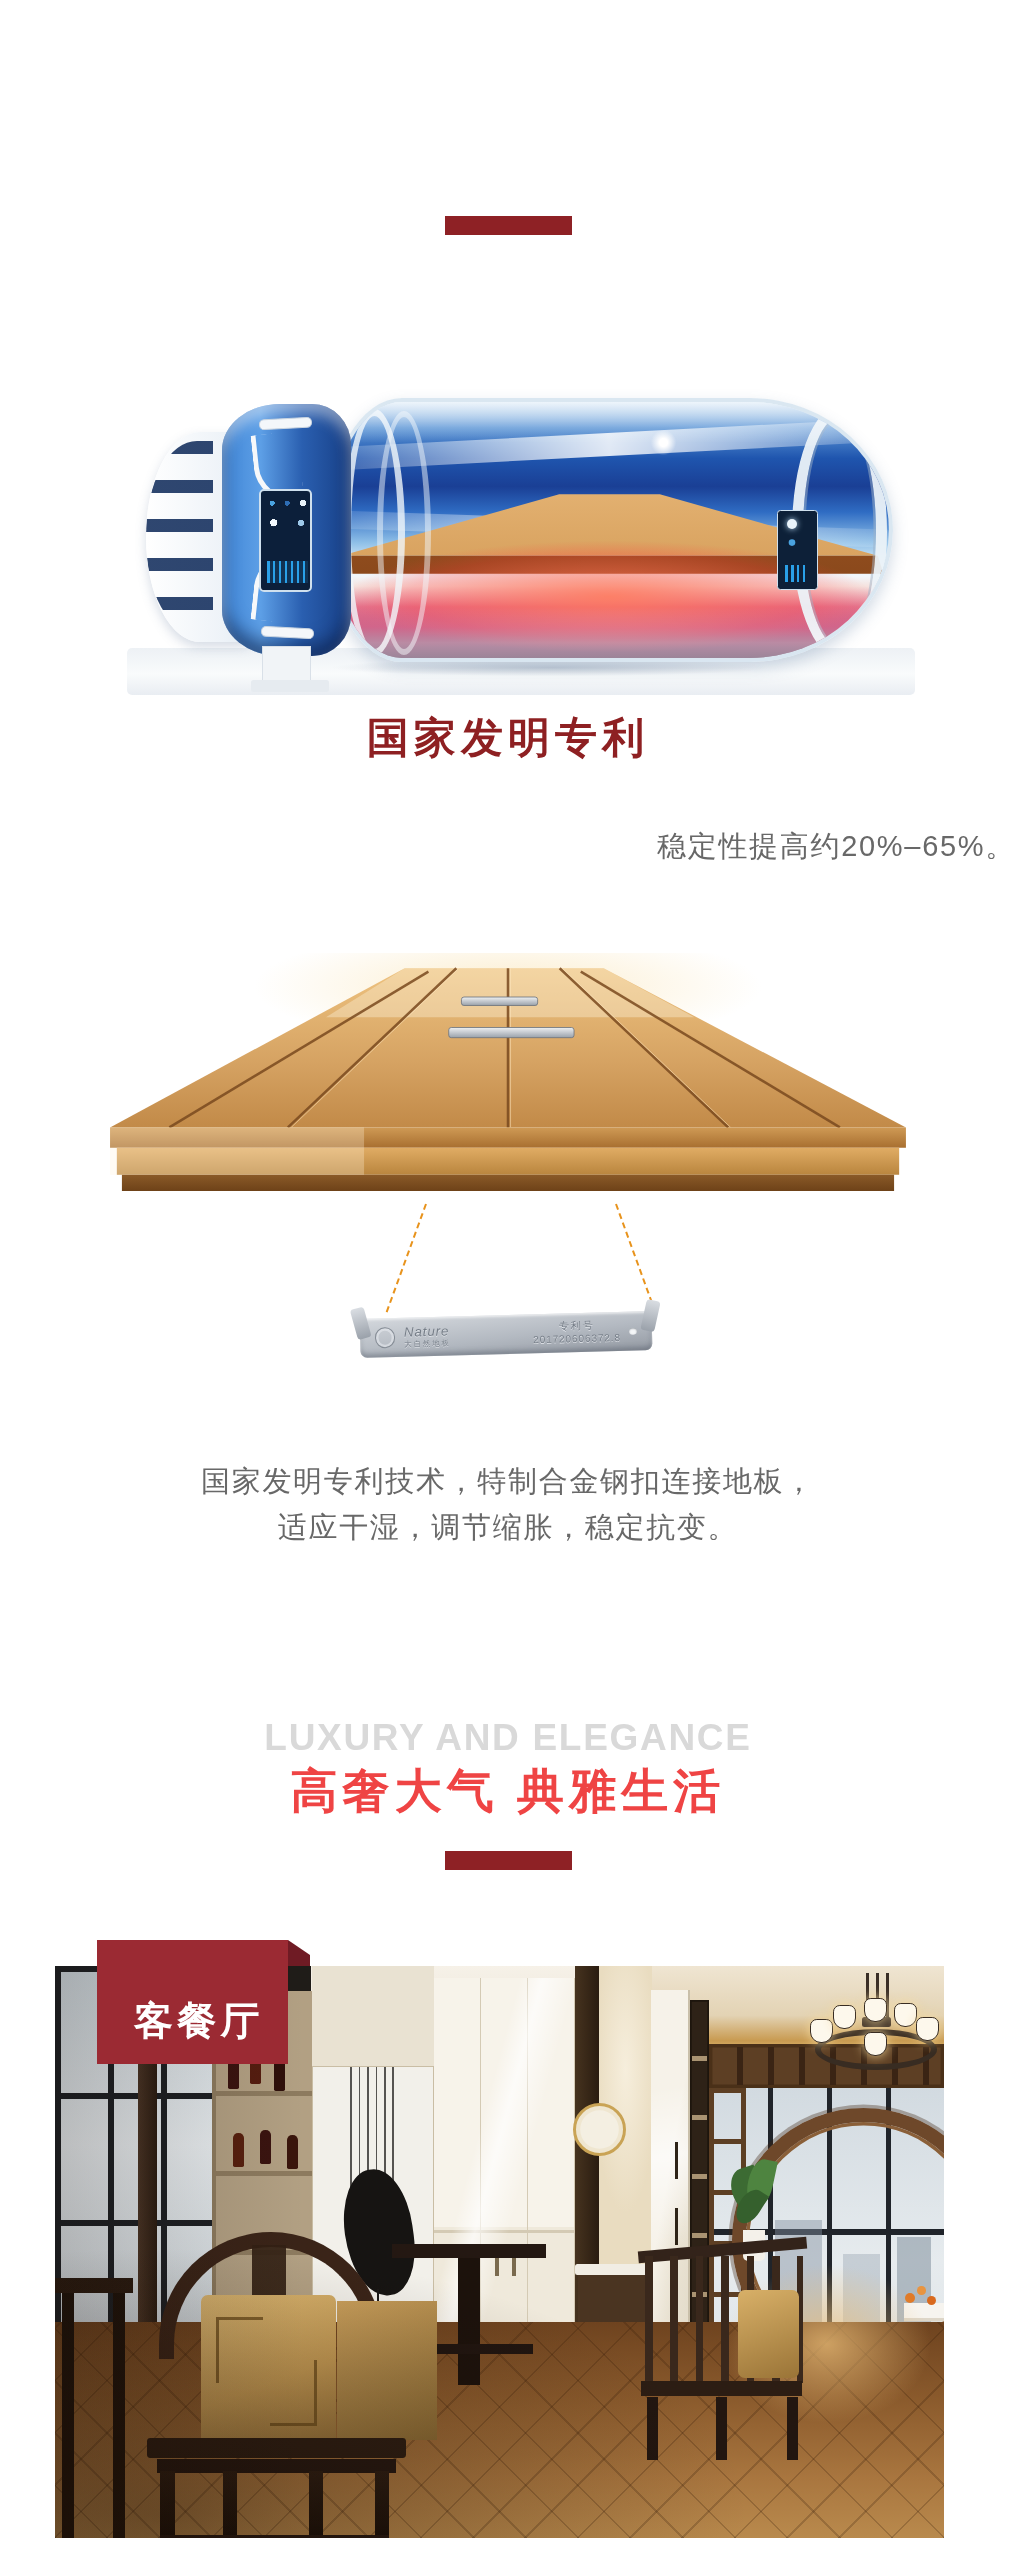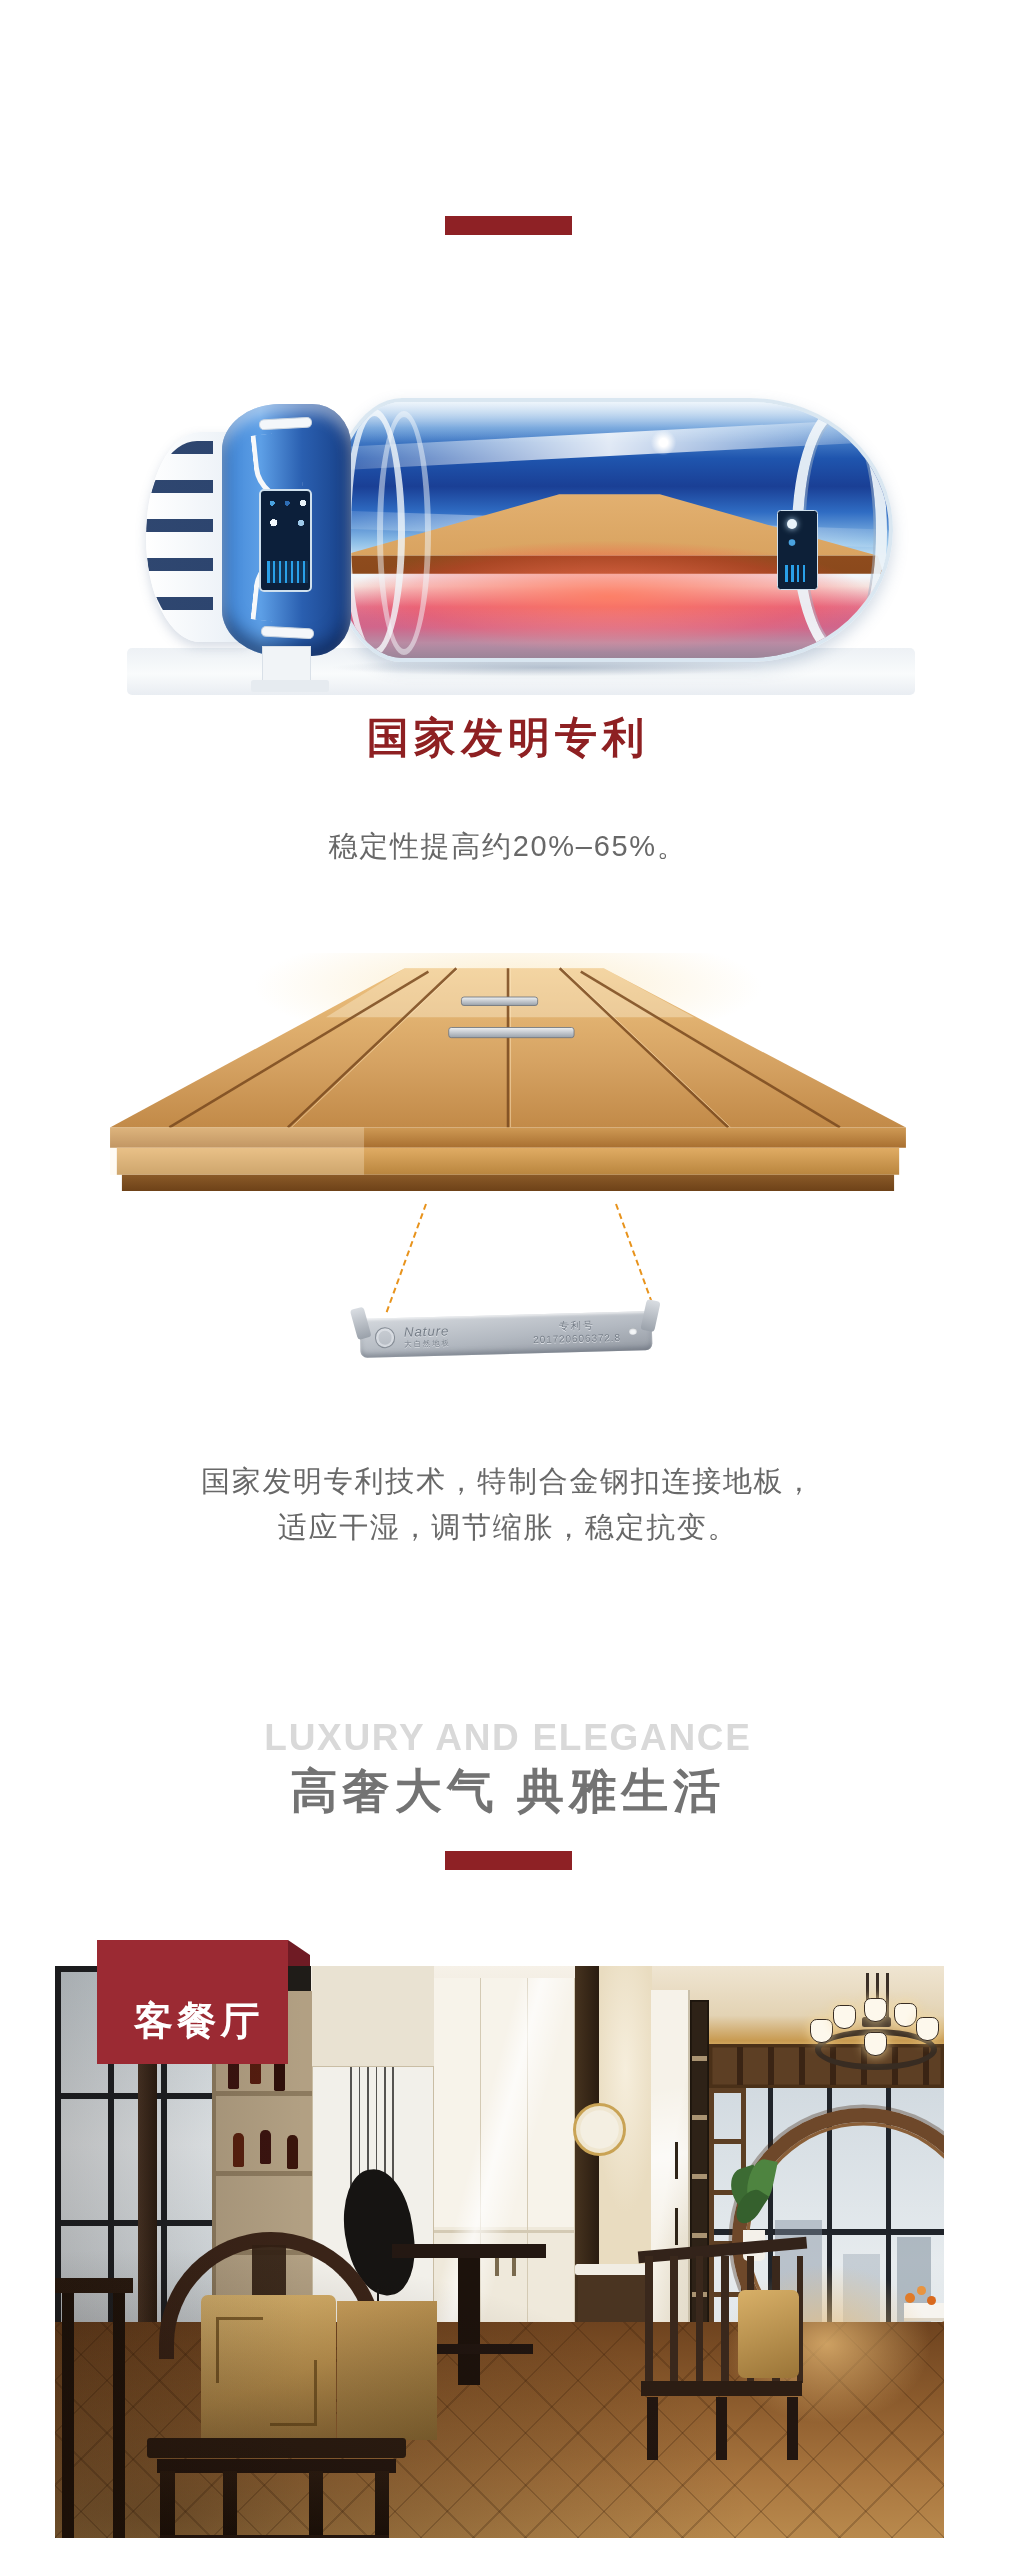--- a/index.html
+++ b/index.html
@@ -115,21 +115,21 @@
   .b-brand .en { font-size:13.5px; font-style:italic; letter-spacing:0.8px; }
   .b-brand .cn { font-size:7.6px; letter-spacing:1.7px; }
   .b-pat { margin-left:auto; display:flex; flex-direction:column; align-items:center; line-height:1.2;
            color:#767e88; text-shadow:0 0.8px 0 rgba(240,243,246,.8); }
   .b-pat .lb { font-size:10.2px; letter-spacing:1.7px; }
   .b-pat .no { font-size:10.2px; letter-spacing:0.8px; }
   .b-hole { width:7.6px; height:7.6px; border-radius:50%; background:#f4f6f8; box-shadow:inset 0 0.8px 1.7px rgba(70,80,92,.6);
             flex:0 0 auto; }
 
   
-  .lux-cn { letter-spacing:5.1px; color:#737373; }
+  .lux-cn { letter-spacing:5.1px; color:#ef4444; }
 
   
   .photo { position:absolute; left:55px; top:1966px; width:889px; height:572px; background:#ece2cf; overflow:hidden; }
   .photo * { position:absolute; }
   .ph-ceil { left:0; top:0; width:610px; height:81px;
              background:linear-gradient(180deg,#f6f1e8,#ebe4d4); border-bottom:1.7px solid #d8cfbc; }
   .ph-spot { width:12px; height:6.8px; border-radius:50%; background:#fff7df; box-shadow:0 0 8.5px 3.4px rgba(255,240,200,.9); }
   .ph-cove { left:593px; top:0; width:296px; height:110px;
              background:linear-gradient(180deg,#efe5d2 0%,#e3d3b4 45%,#c89a50 68%,#f3d592 84%,#fdf3da 100%); }
   .ph-glass { left:0; top:0; width:157px; height:398px;
@@ -288,21 +288,21 @@
     <div class="m-cpanel">
       <span class="pr1"></span>
       <span class="pr2"></span>
       <span class="pr3"></span>
     </div>
     <div class="m-foot"></div>
     <div class="m-foot-plate"></div>
   </div>
 
   <div class="sec-head" style="top:710px;">国家发明专利</div>
-  <div class="sec-body" style="top:823px;">稳定性提高约20%–65%。</div>
+  <div class="sec-body" style="top:823px;text-align:right;">稳定性提高约20%–65%。</div>
 
   <div class="planks">
     <svg width="796" height="254" viewBox="0 0 940 300">
       <defs>
         <linearGradient id="woodTop" x1="0" y1="0" x2="0" y2="1">
           <stop offset="0" stop-color="#eec27f"></stop>
             <stop offset="0.6" stop-color="#d5a262"></stop>
             <stop offset="1" stop-color="#c28a48"></stop>
         </linearGradient>
         <linearGradient id="woodFront" x1="0" y1="0" x2="0" y2="1">

